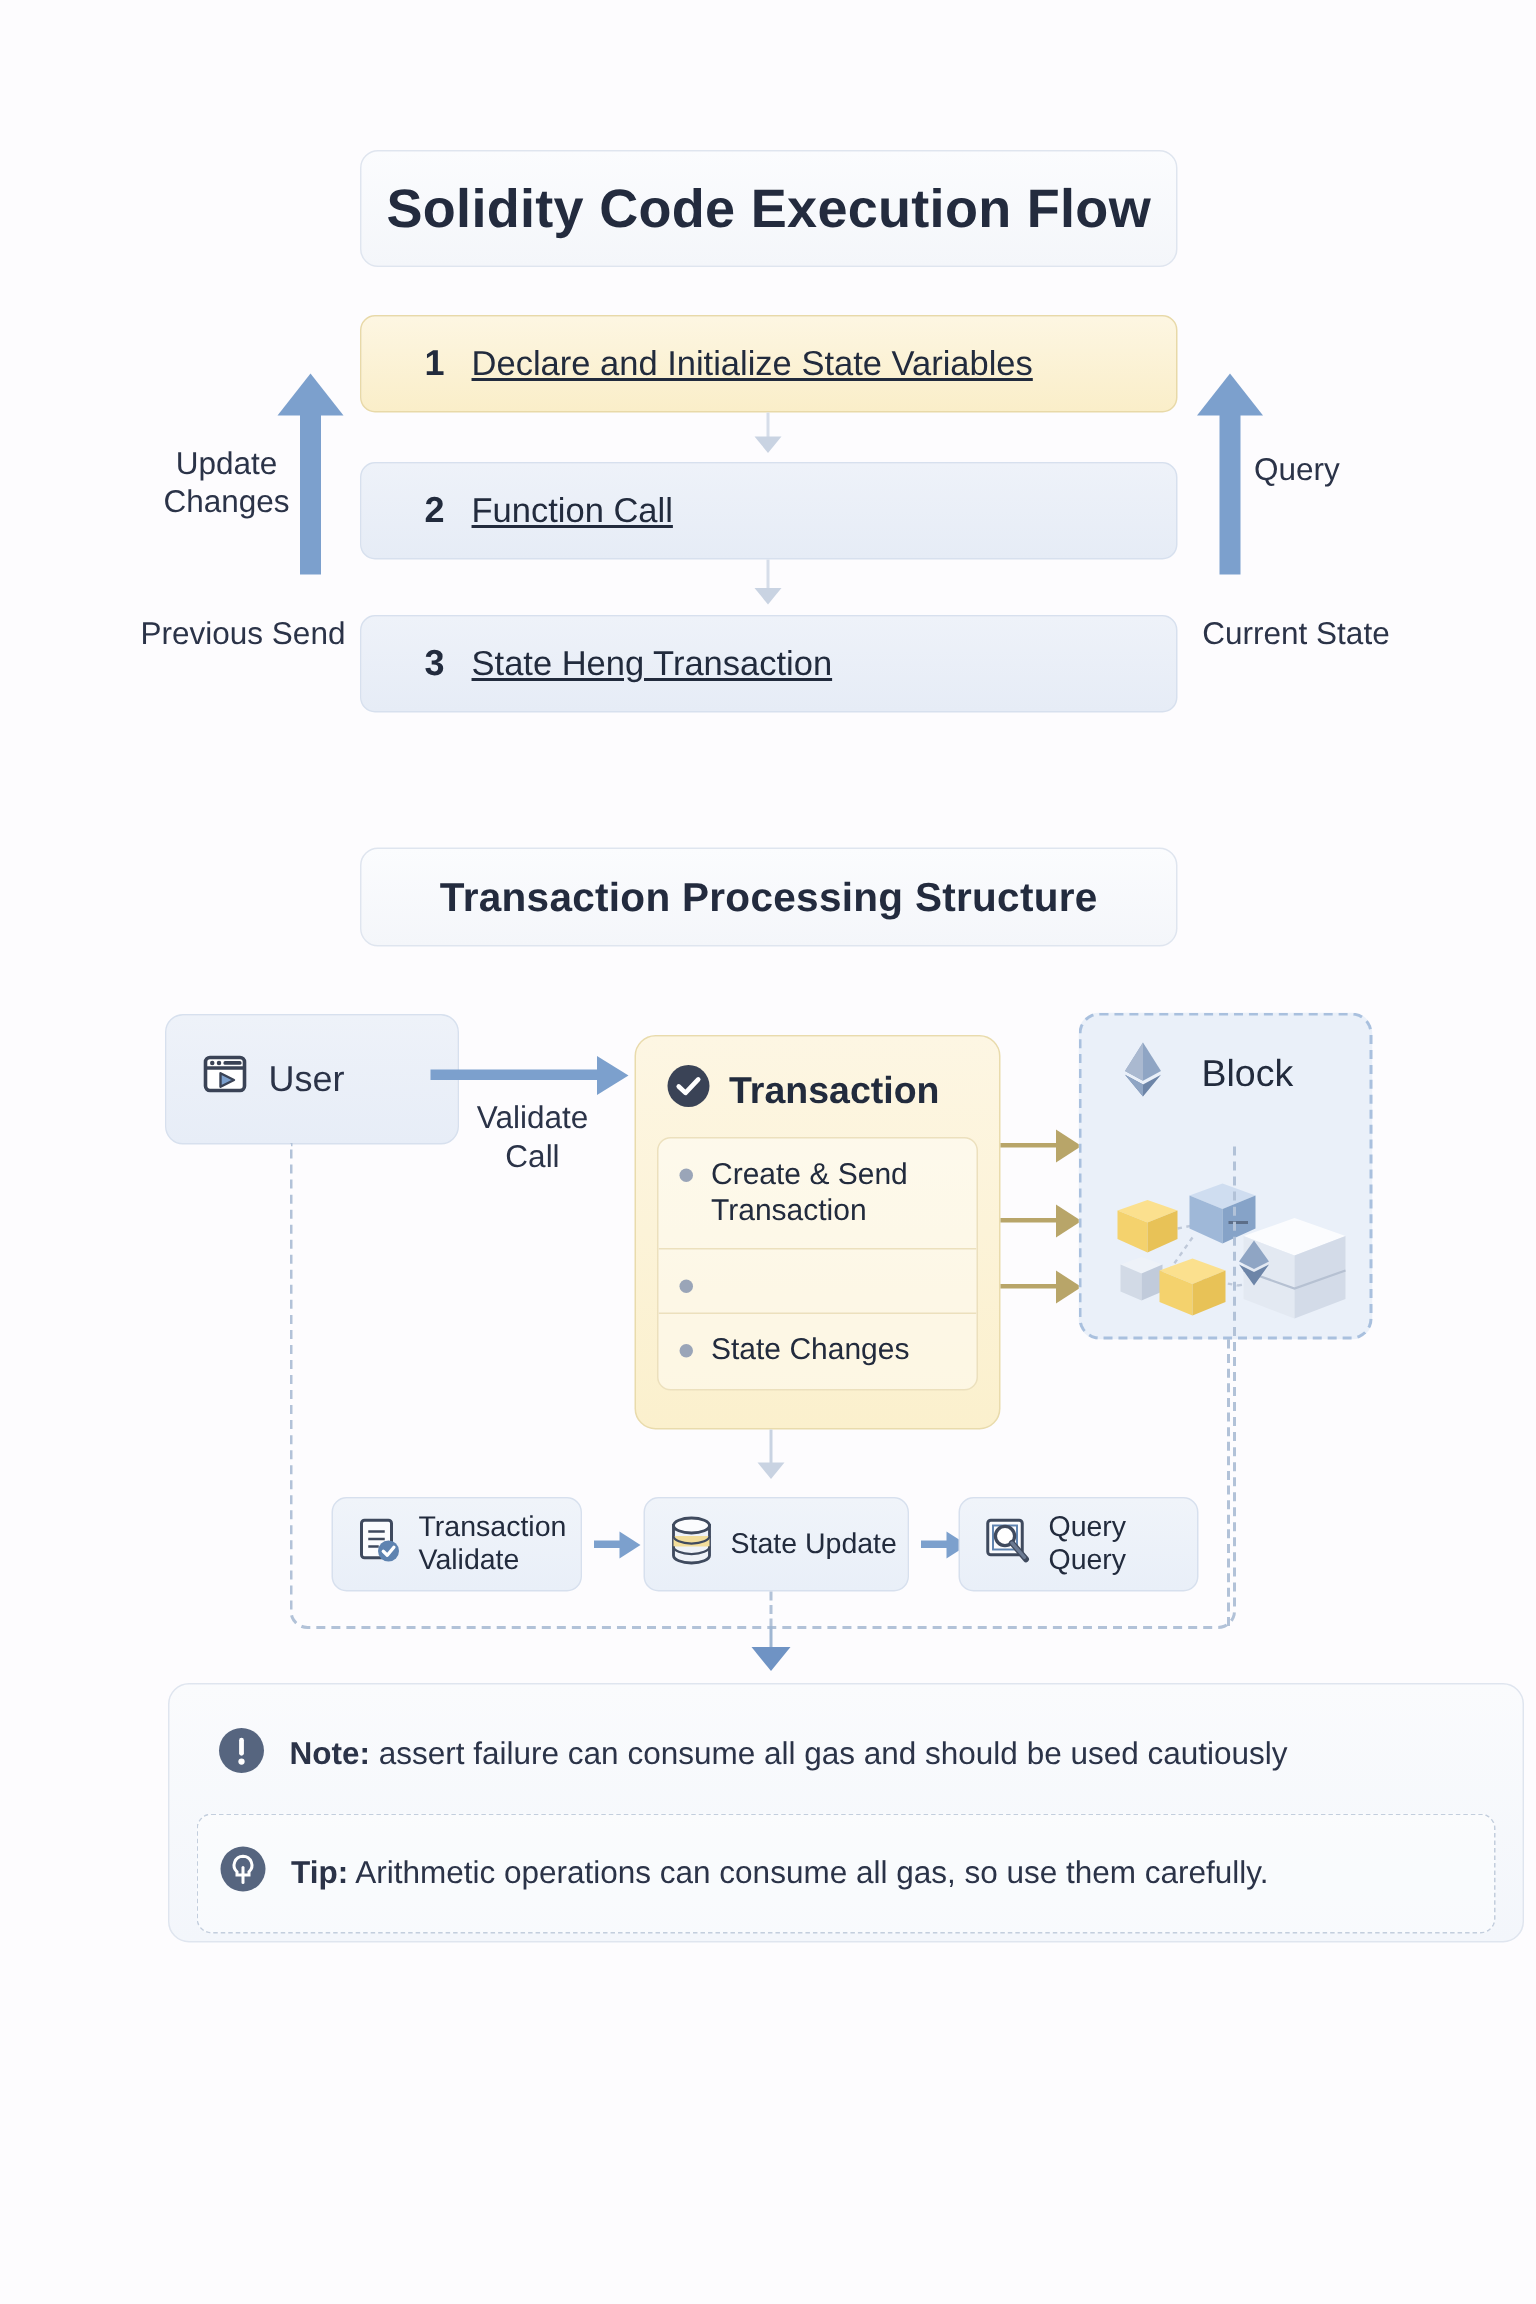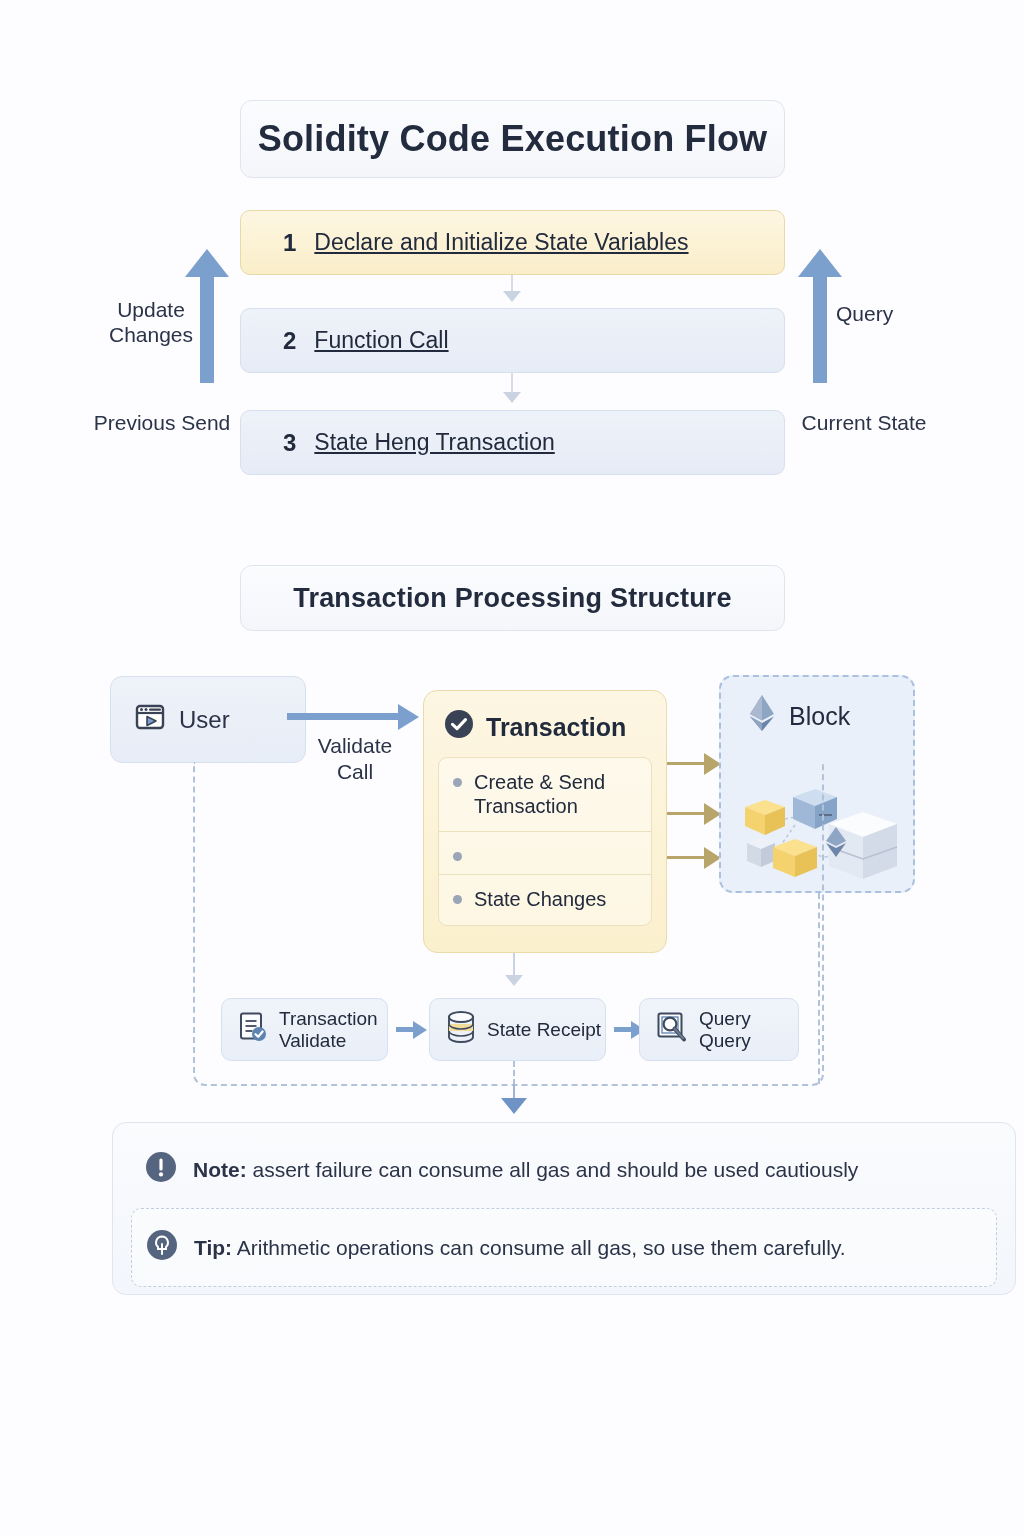--- a/index.html
+++ b/index.html
@@ -220,21 +220,21 @@
   .block-box {
     position: absolute;
     background: #eaf0f9;
     border: 2px dashed #a9c0de;
     border-radius: 14px;
     box-sizing: border-box;
   }
   .block-head {
     display: flex;
     align-items: center;
-    gap: 12px;
+    gap: 24px;
     padding: 16px 0 0 26px;
     font-size: 25px;
     font-weight: 500;
     color: #222b3d;
   }
   .mini-box {
     position: absolute;
     background: linear-gradient(180deg, #f0f4fa 0%, #e9eff8 100%);
     border: 1px solid #d7e0ee;
     border-radius: 10px;
@@ -465,21 +465,21 @@
   <div class="mini-box" style="left:429px; top:998px; width:177px; height:63px;">
     <span class="icon">
       <svg width="30" height="34" viewBox="0 0 30 34">
         <path d="M3 7 h24 v20 a12 5 0 0 1 -24 0 Z" fill="#eef2f8" stroke="#3f4a5e" stroke-width="1.9"></path>
         <rect x="3" y="14" width="24" height="7" fill="#f2dd9a"></rect>
         <ellipse cx="15" cy="7" rx="12" ry="5" fill="#fbfcfe" stroke="#3f4a5e" stroke-width="1.9"></ellipse>
         <path d="M3 14 a12 5 0 0 0 24 0" fill="none" stroke="#3f4a5e" stroke-width="1.5"></path>
         <path d="M3 21 a12 5 0 0 0 24 0" fill="none" stroke="#3f4a5e" stroke-width="1.5"></path>
       </svg>
     </span>
-    <span>State Receipt</span>
+    <span>State Update</span>
   </div>
 
   <div class="h-arrow-small" style="left:614px; top:1027px; width:18px;"></div>
 
   <div class="mini-box" style="left:639px; top:998px; width:160px; height:63px;">
     <span class="icon">
       <svg width="32" height="32" viewBox="0 0 32 32">
         <rect x="2.5" y="2.5" width="23" height="23" rx="2" fill="#fbfcfe" stroke="#3f4a5e" stroke-width="2"></rect>
         <rect x="6" y="6" width="16" height="16" fill="none" stroke="#5e83b0" stroke-width="1.3"></rect>
         <circle cx="14" cy="13" r="6.4" fill="#ffffff" stroke="#3f4a5e" stroke-width="2.2"></circle>

